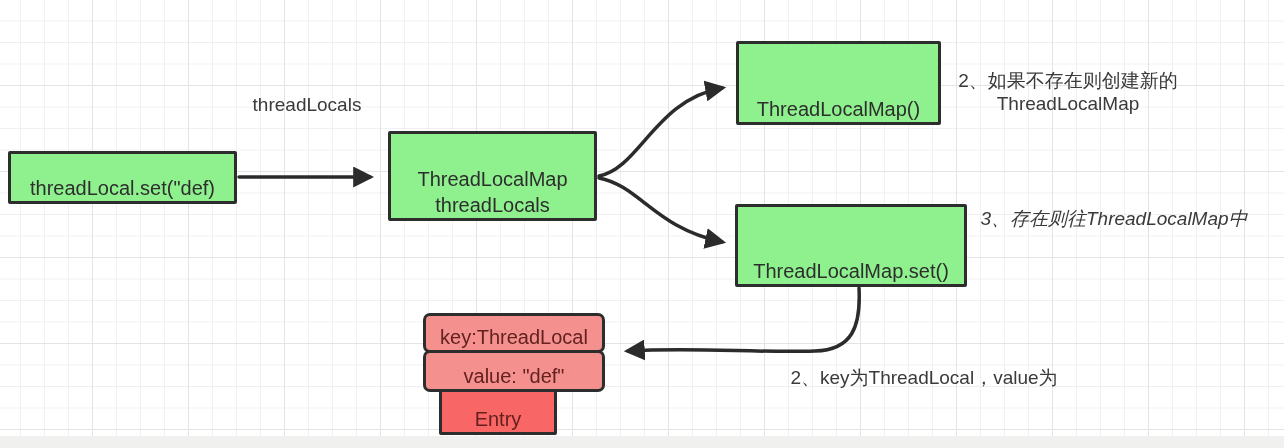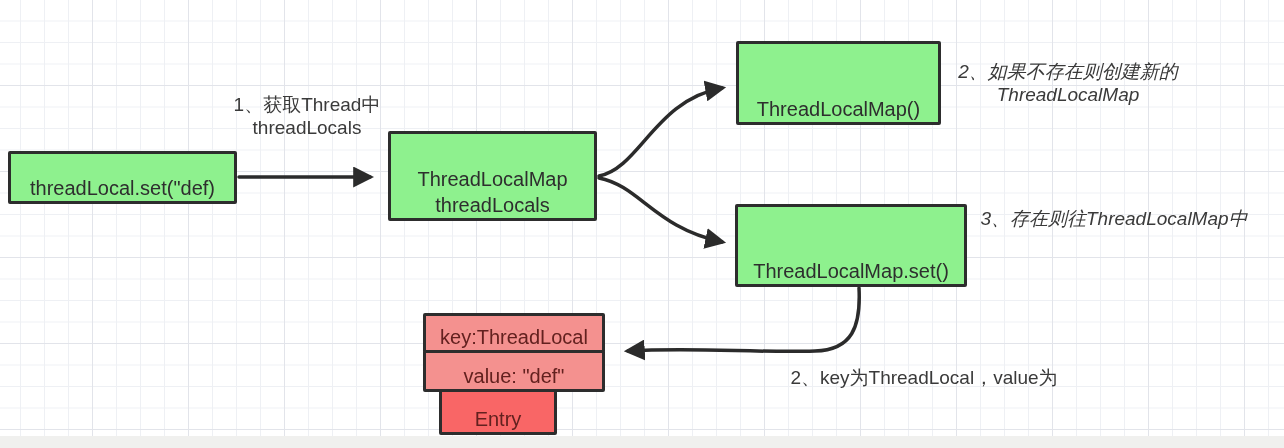--- a/index.html
+++ b/index.html
@@ -27,40 +27,40 @@
     justify-content: flex-end;
     text-align: center;
     border: 3px solid #2d2d2d;
     border-radius: 2px;
     box-sizing: border-box;
     color: #2e2e2e;
     font-size: 20px;
     line-height: 26px;
   }
   .green { background: #8ef18e; }
-  .pink  { background: #f4918f; color: #63211f; }
+  .pink  { background: #f4918f; color: #63211f; border-radius: 7px; }
   .red   { background: #f96666; color: #63211f; }
 
   #n-set        { left: 8px;   top: 151px; width: 229px; height: 53px; }
   #n-locals     { left: 388px; top: 131px; width: 209px; height: 90px; }
   #n-mapnew     { left: 736px; top: 41px;  width: 205px; height: 84px; }
   #n-mapset     { left: 735px; top: 204px; width: 232px; height: 83px; }
   #n-key        { left: 423px; top: 313px; width: 182px; height: 40px; z-index: 3; font-size: 20px; }
   #n-value      { left: 423px; top: 350px; width: 182px; height: 42px; z-index: 3; font-size: 20px; }
   #n-entry      { left: 439px; top: 389px; width: 118px; height: 46px; z-index: 2; }
 
   .note {
     position: absolute;
     text-align: center;
     color: #3a3a3a;
     font-size: 19px;
     line-height: 23px;
   }
   #a1 { left: 217px; top: 93px;  width: 180px; }
-  #a2 { left: 948px; top: 60px;  width: 240px; font-style: italic; }
+  #a2 { left: 948px; top: 69px;  width: 240px; }
   #a3 { left: 973px; top: 207px; width: 282px; font-style: italic; }
   #a4 { left: 778px; top: 366px; width: 292px; }
 
   .bottom-strip {
     position: absolute;
     left: 0; bottom: 0;
     width: 100%; height: 12px;
     background: #f0f0ee;
   }
 </style>
@@ -104,21 +104,20 @@
 
   <div class="node pink" id="n-value">
     <span>value: "def"</span>
   </div>
 
   <div class="node red" id="n-entry">
     <span>Entry</span>
   </div>
 
   <div class="note" id="a1">
-    <div>1、获取Thread中</div>
     <div>threadLocals</div>
   </div>
 
   <div class="note" id="a2">
     <div>2、如果不存在则创建新的</div>
     <div>ThreadLocalMap</div>
   </div>
 
   <div class="note" id="a3">
     <div>3、存在则往ThreadLocalMap中</div>

